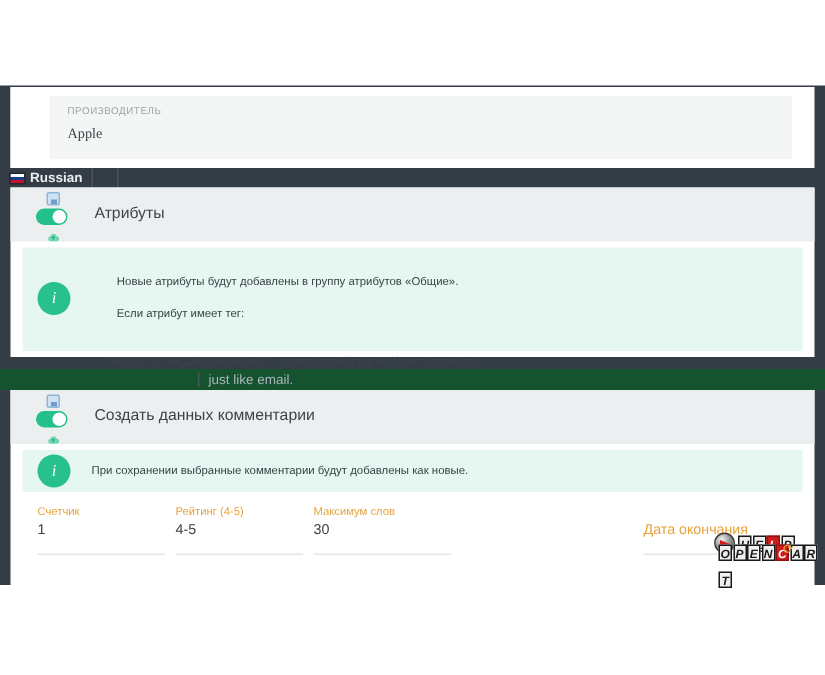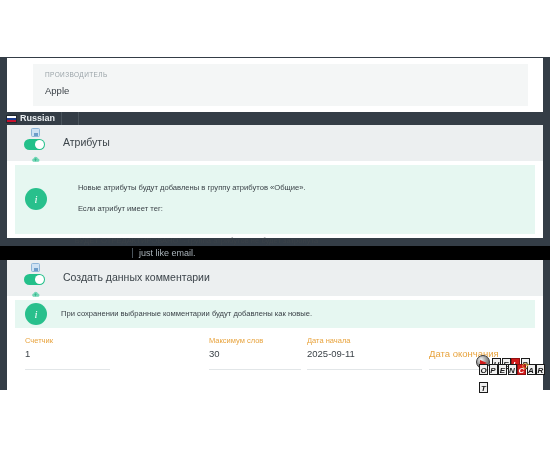--- a/index.html
+++ b/index.html
@@ -48,20 +48,21 @@
     font-size: 6.5px;
     letter-spacing: 0.4px;
     color: #9aa3a8;
     text-transform: uppercase;
   }
   .field-readonly .fr-value {
     position: absolute;
     left: 12px; top: 21px;
     font-size: 9.5px;
     color: #3b4248;
+    font-family: Liberation Serif, serif;
   }
 
   
   #lang-strip {
     position: absolute;
     left: 0; top: 112px;
     width: 550px; height: 13px;
     background: #343d46;
   }
   .lang-tab {
@@ -193,21 +194,21 @@
     width: 520px; height: 69px;
   }
   #info-attributes .info-badge { left: 10px; top: 23px; }
   #info-attributes .info-lines { left: 46px; top: 7px; }
 
   
   #strip-email {
     position: absolute;
     left: 0; top: 246px;
     width: 550px; height: 14px;
-    background: #000000;
+    background: #14532d;
   }
   #strip-email .et {
     position: absolute;
     left: 132px; top: 2px;
     font-size: 9px;
     color: #aab4bb;
     border-left: 1px solid #4a545c;
     padding-left: 6px;
     line-height: 10px;
   }
@@ -411,32 +412,32 @@
     </div>
 
     <div class="form-row">
 
       <div class="ff" id="ff-counter">
         <span class="lbl">Счетчик</span>
         <span class="val">1</span>
         <span class="ul"></span>
       </div>
 
+      <div class="ff" id="ff-rating">
+        <span class="lbl">Рейтинг (4-5)</span>
+        <span class="val">4-5</span>
+        <span class="ul"></span>
+      </div>
 
       <div class="ff" id="ff-maxwords">
         <span class="lbl">Максимум слов</span>
         <span class="val">30</span>
         <span class="ul"></span>
       </div>
 
-      <div class="ff" id="ff-datefrom">
-        <span class="lbl">Дата начала</span>
-        <span class="val">2025-09-11</span>
-        <span class="ul"></span>
-      </div>
 
       <div class="ff placeholder" id="ff-dateto">
         <span class="lbl">Дата окончания</span>
         <span class="val"></span>
         <span class="ul"></span>
       </div>
 
     </div>
   </div>
 

